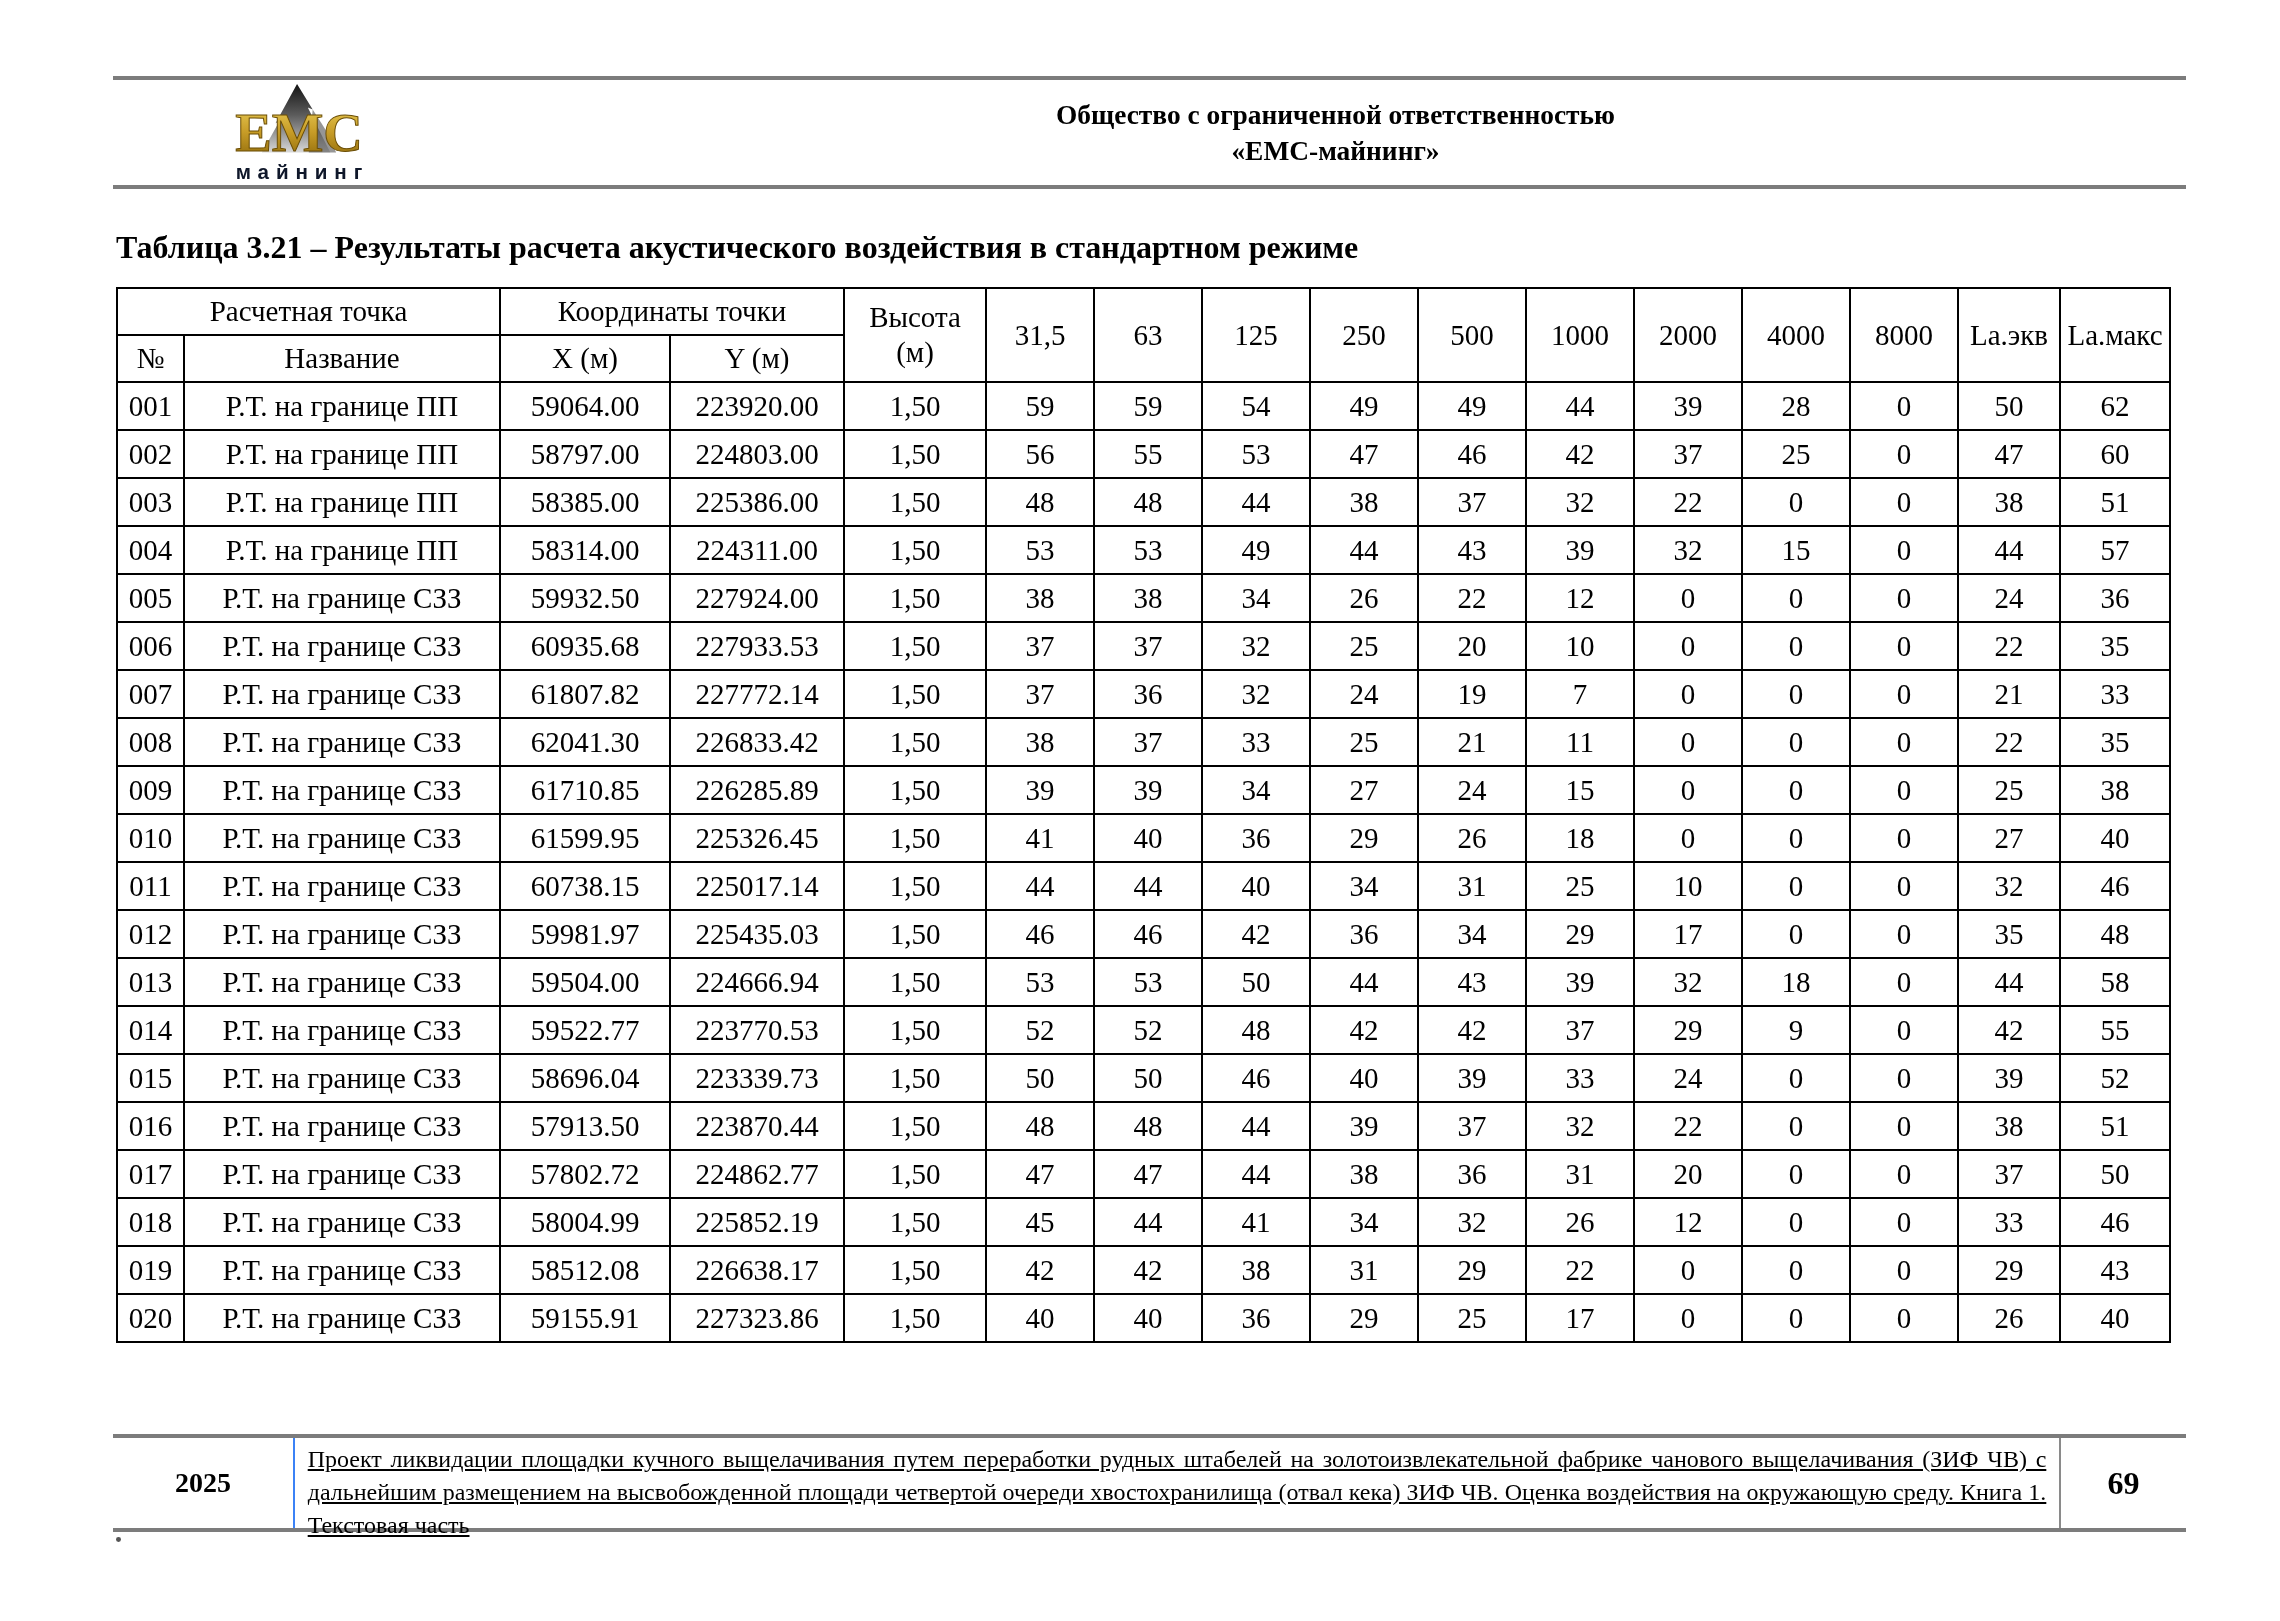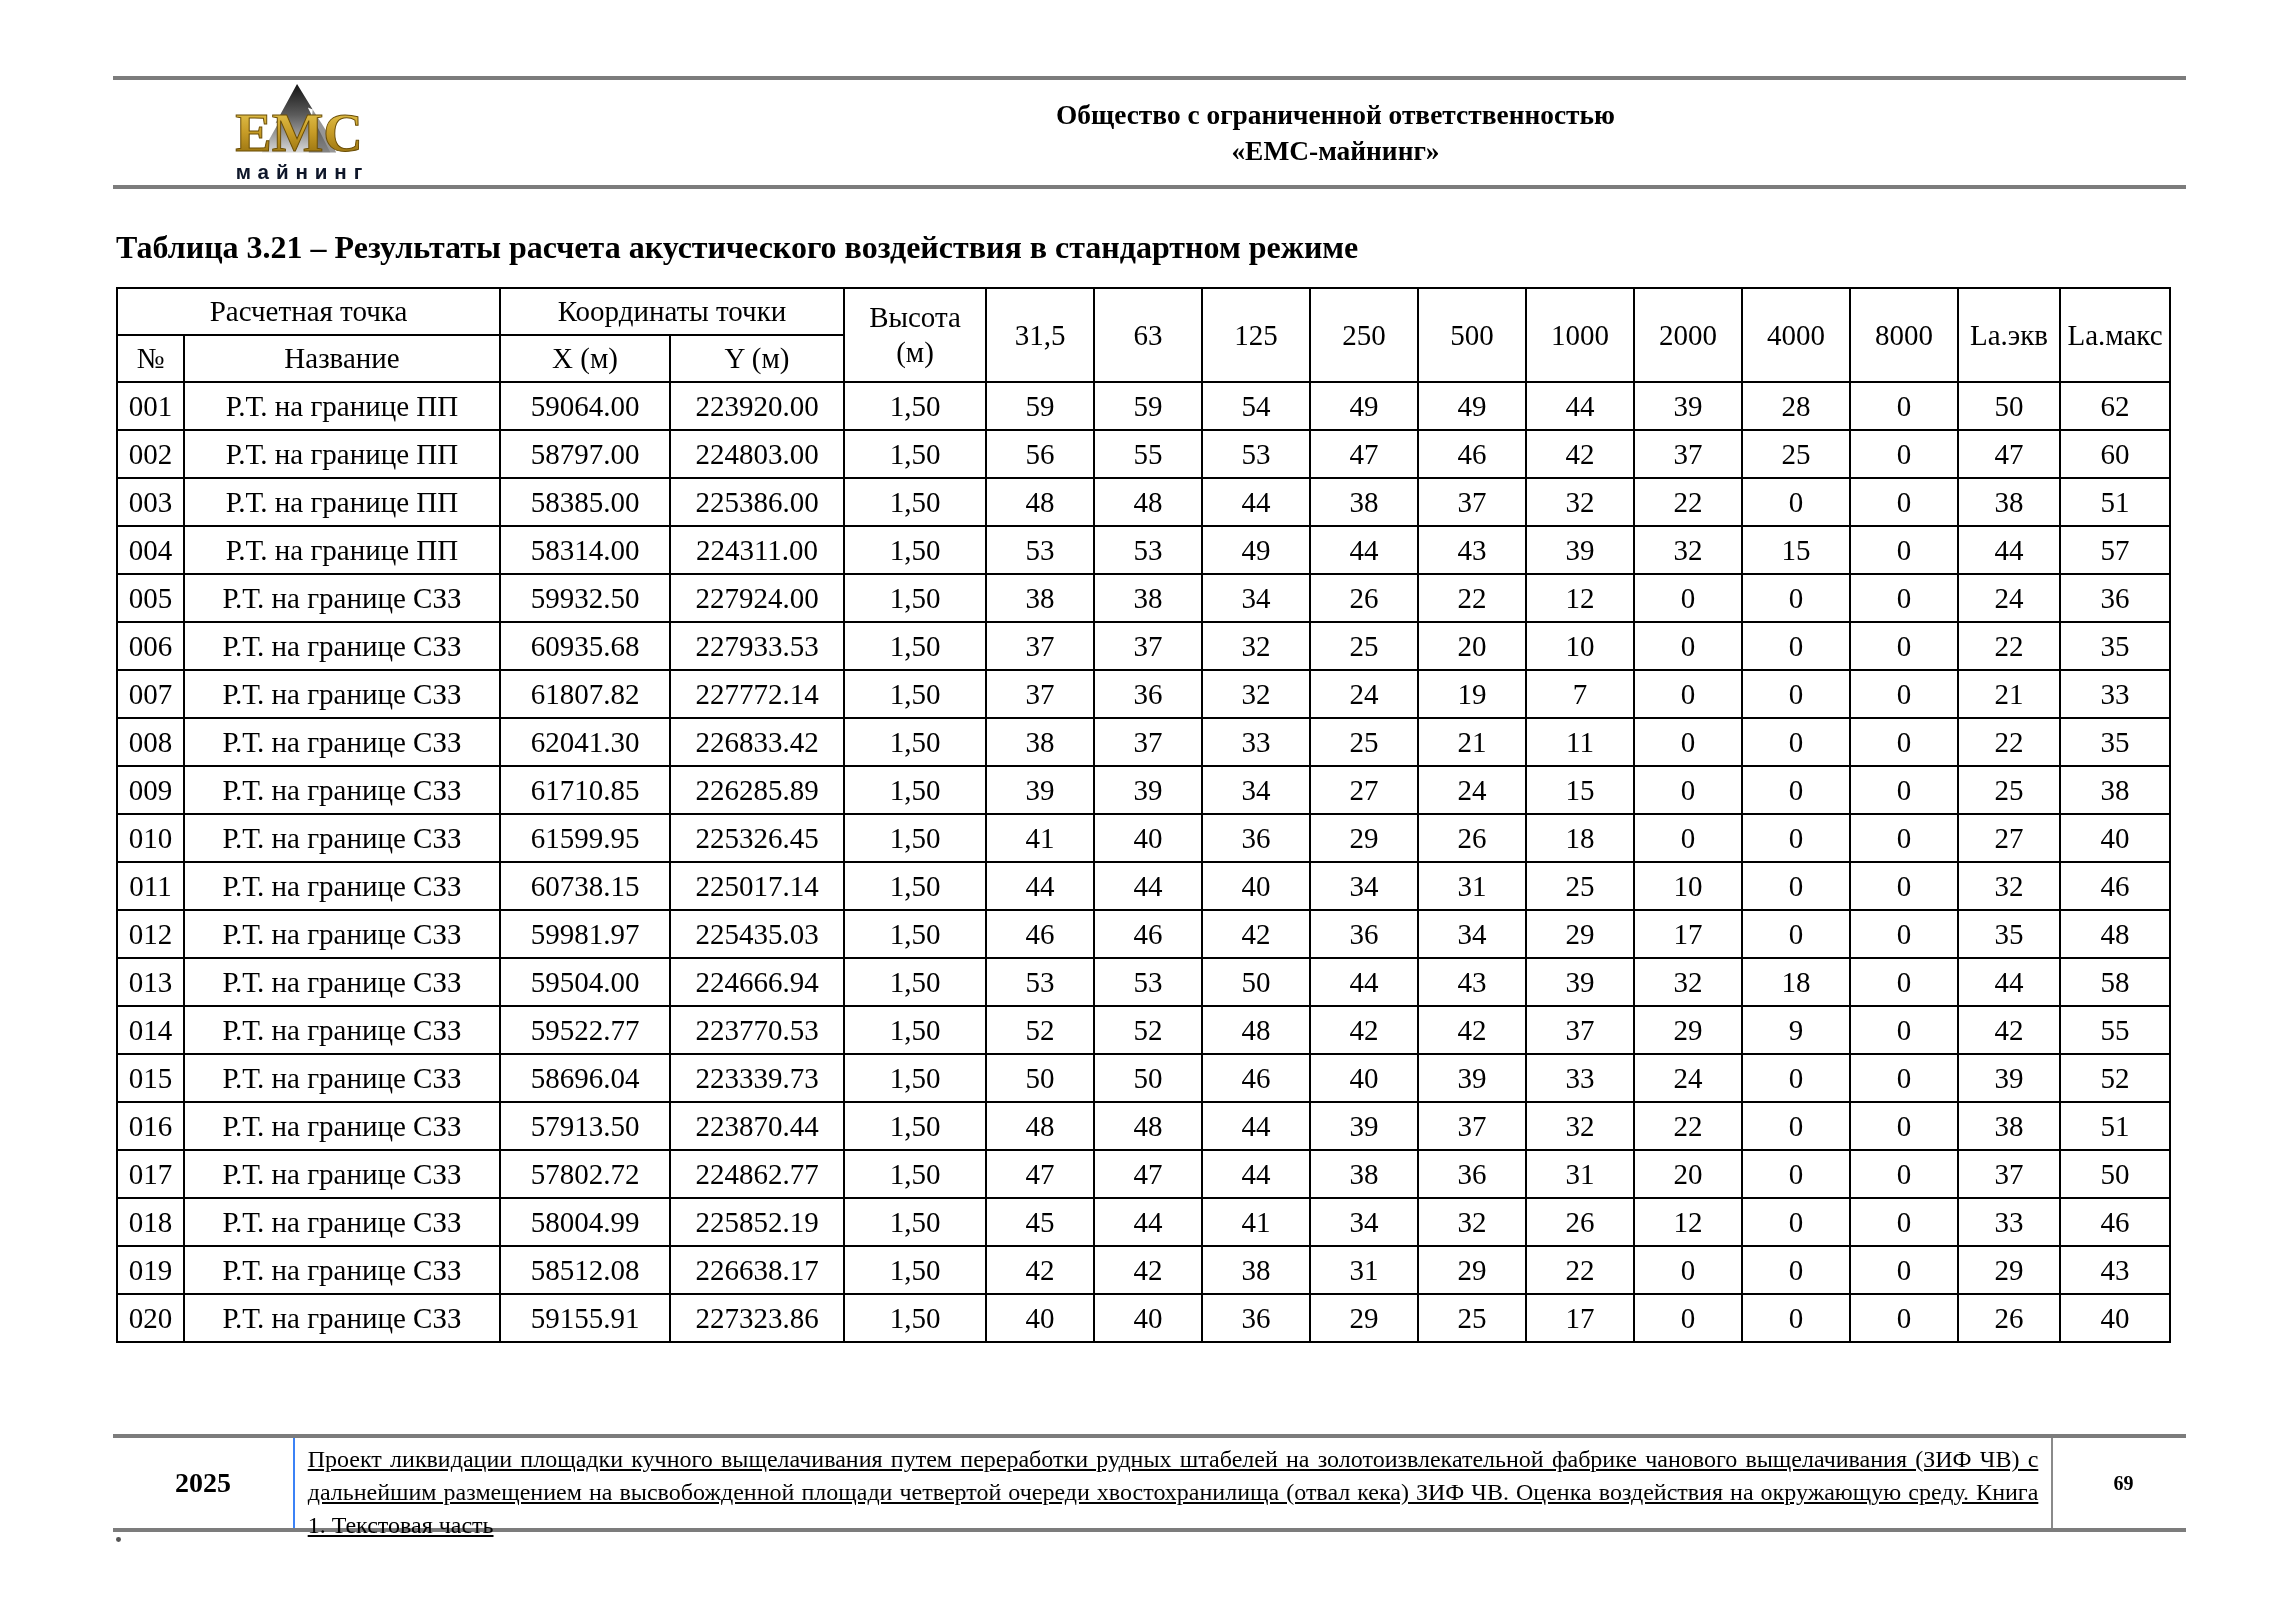--- a/index.html
+++ b/index.html
@@ -126,23 +126,22 @@
     line-height: 33px;
     text-align: justify;
     text-justify: inter-word;
     text-decoration: underline;
   }
   .footer-page {
     width: 125px;
     display: flex;
     align-items: center;
     justify-content: center;
-    font-size: 20px;
+    font-size: 32px;
     font-weight: bold;
-    padding-left: 8px;
   }
   .artifact-dot {
     position: absolute;
     left: 116px;
     top: 1537px;
     width: 4.9px;
     height: 4.9px;
     background: #555;
     border-radius: 50%;
   }

